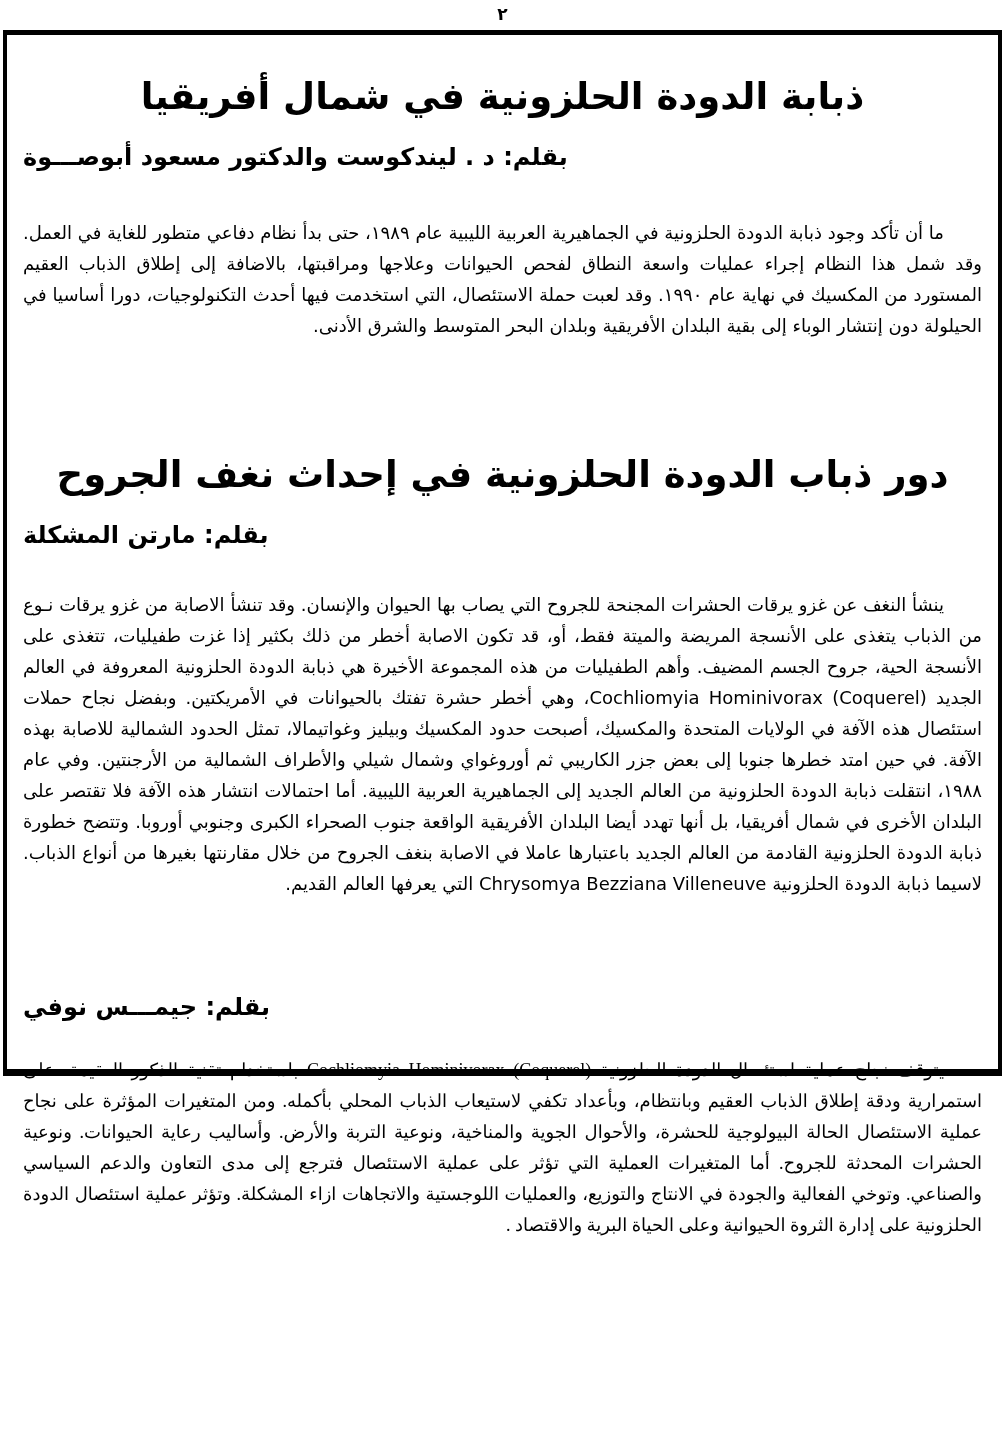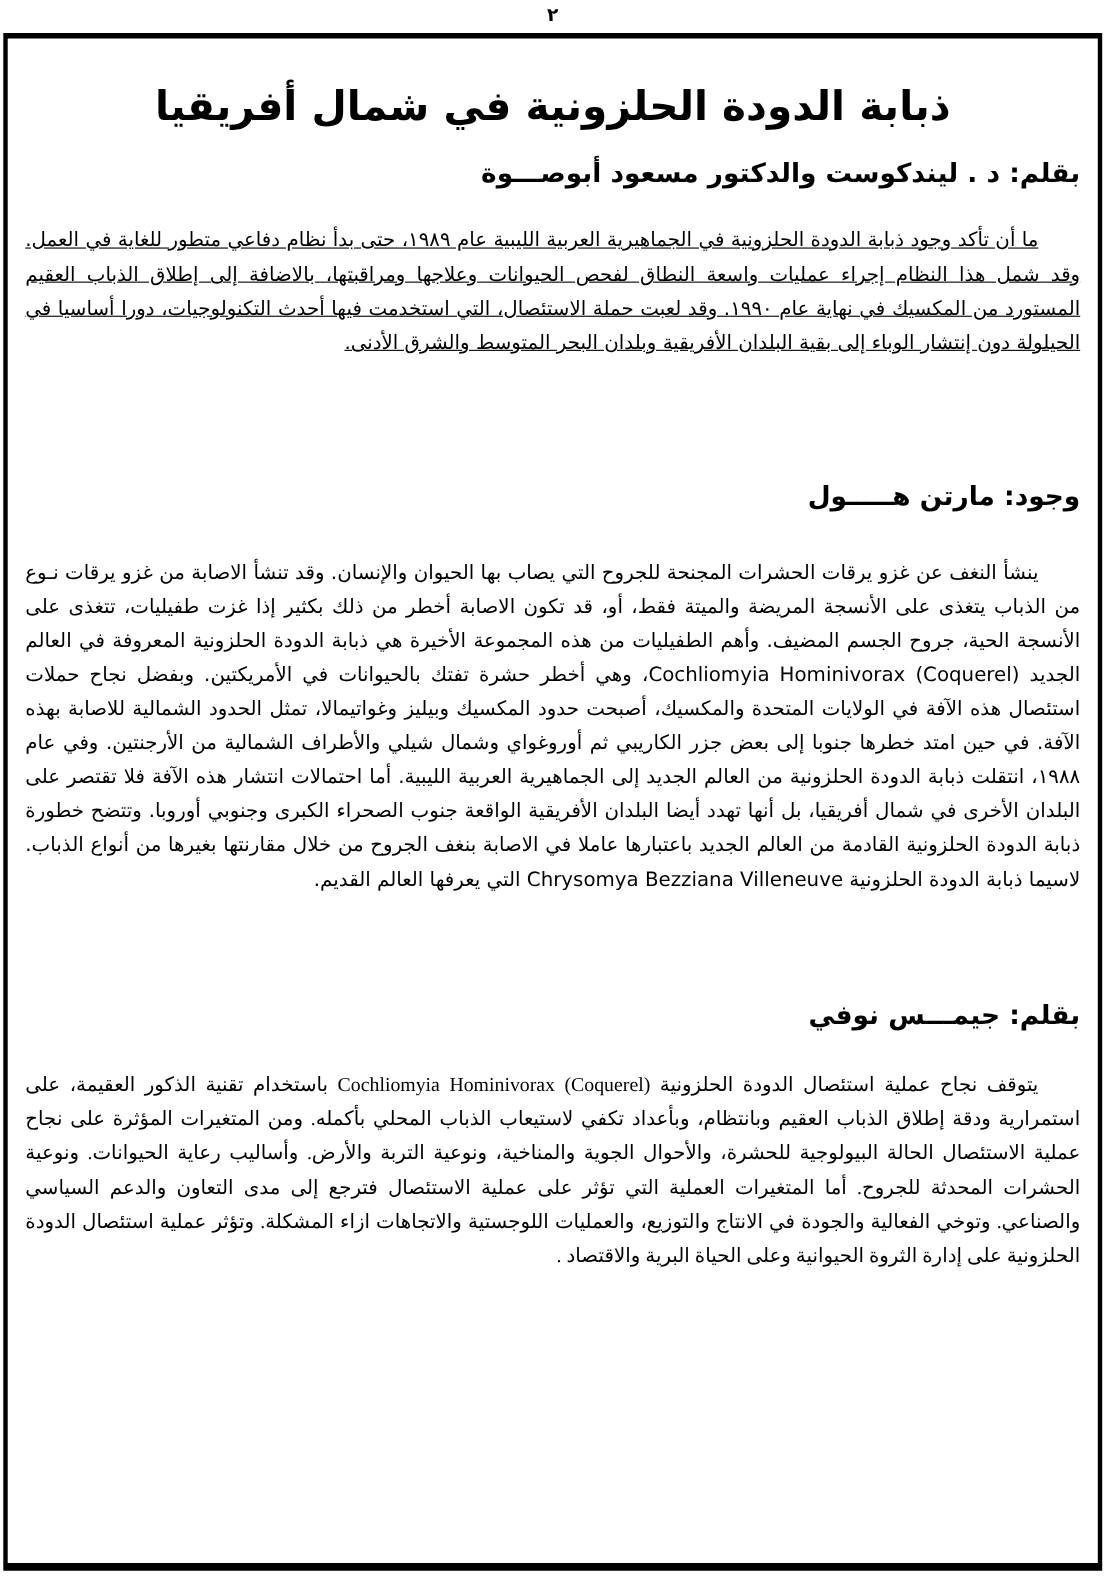--- a/index.html
+++ b/index.html
@@ -19,55 +19,55 @@
   .page-number {
     text-align: center;
     font-size: 17px;
     font-weight: bold;
     padding-top: 4px;
     height: 30px;
     direction: rtl;
   }
   .content-frame {
     margin: 0 3px;
-    height: 1398px;
+    height: 1046px;
     border: 4px solid #000000;
     border-bottom-width: 7px;
     border-top-width: 5px;
     padding: 26px 16px 18px 16px;
     direction: rtl;
   }
   .article { direction: rtl; }
   .title {
     font-size: 37px;
     line-height: 56px;
     font-weight: bold;
     text-align: center;
     white-space: pre-line;
     letter-spacing: 0px;
   }
   .byline {
     font-size: 24px;
     line-height: 36px;
     font-weight: bold;
-    text-align: right;
+    text-align: left;
     margin-top: 14px;
   }
   .body-text {
     font-size: 18px;
     line-height: 31px;
     text-align: justify;
     text-justify: inter-word;
     direction: rtl;
     unicode-bidi: embed;
     text-indent: 38px;
   }
   
   .article-1 .title  { margin-top: 8px; }
-  .article-1 .body-text { margin-top: 28px; text-decoration: underline; }
+  .article-1 .body-text { margin-top: 42px; }
   .article-2 { margin-top: 106px; }
   .article-2 .body-text { margin-top: 36px; }
   .article-3 { margin-top: 90px; }
   .article-3 .body-text { margin-top: 30px; font-family: Liberation Serif, serif; }
 </style>
 </head>
 <body>
 
 <div class="page">
 
@@ -75,21 +75,22 @@
 
   <div class="content-frame">
 
     <section class="article article-1">
       <h1 class="title">ذبابة الدودة الحلزونية في شمال أفريقيا</h1>
       <div class="byline">بقلم: د . ليندكوست والدكتور مسعود أبوصـــوة</div>
       <p class="body-text">ما أن تأكد وجود ذبابة الدودة الحلزونية في الجماهيرية العربية الليبية عام ١٩٨٩، حتى بدأ نظام دفاعي متطور للغاية في العمل. وقد شمل هذا النظام إجراء عمليات واسعة النطاق لفحص الحيوانات وعلاجها ومراقبتها، بالاضافة إلى إطلاق الذباب العقيم المستورد من المكسيك في نهاية عام ١٩٩٠. وقد لعبت حملة الاستئصال، التي استخدمت فيها أحدث التكنولوجيات، دورا أساسيا في الحيلولة دون إنتشار الوباء إلى بقية البلدان الأفريقية وبلدان البحر المتوسط والشرق الأدنى.</p>
     </section>
 
     <section class="article article-2">
-      <div class="byline">وجود: مارتن هـــــول</div>
+      <h1 class="title">دور ذباب الدودة الحلزونية في إحداث نغف الجروح</h1>
+      <div class="byline">بقلم: مارتن المشكلة</div>
       <p class="body-text">ينشأ النغف عن غزو يرقات الحشرات المجنحة للجروح التي يصاب بها الحيوان والإنسان. وقد تنشأ الاصابة من غزو يرقات نـوع من الذباب يتغذى على الأنسجة المريضة والميتة فقط، أو، قد تكون الاصابة أخطر من ذلك بكثير إذا غزت طفيليات، تتغذى على الأنسجة الحية، جروح الجسم المضيف. وأهم الطفيليات من هذه المجموعة الأخيرة هي ذبابة الدودة الحلزونية المعروفة في العالم الجديد Cochliomyia Hominivorax (Coquerel)، وهي أخطر حشرة تفتك بالحيوانات في الأمريكتين. وبفضل نجاح حملات استئصال هذه الآفة في الولايات المتحدة والمكسيك، أصبحت حدود المكسيك وبيليز وغواتيمالا، تمثل الحدود الشمالية للاصابة بهذه الآفة. في حين امتد خطرها جنوبا إلى بعض جزر الكاريبي ثم أوروغواي وشمال شيلي والأطراف الشمالية من الأرجنتين. وفي عام ١٩٨٨، انتقلت ذبابة الدودة الحلزونية من العالم الجديد إلى الجماهيرية العربية الليبية. أما احتمالات انتشار هذه الآفة فلا تقتصر على البلدان الأخرى في شمال أفريقيا، بل أنها تهدد أيضا البلدان الأفريقية الواقعة جنوب الصحراء الكبرى وجنوبي أوروبا. وتتضح خطورة ذبابة الدودة الحلزونية القادمة من العالم الجديد باعتبارها عاملا في الاصابة بنغف الجروح من خلال مقارنتها بغيرها من أنواع الذباب. لاسيما ذبابة الدودة الحلزونية Chrysomya Bezziana Villeneuve التي يعرفها العالم القديم.</p>
     </section>
 
     <section class="article article-3">
       <div class="byline">بقلم: جيمـــس نوفي</div>
       <p class="body-text">يتوقف نجاح عملية استئصال الدودة الحلزونية Cochliomyia Hominivorax (Coquerel) باستخدام تقنية الذكور العقيمة، على استمرارية ودقة إطلاق الذباب العقيم وبانتظام، وبأعداد تكفي لاستيعاب الذباب المحلي بأكمله. ومن المتغيرات المؤثرة على نجاح عملية الاستئصال الحالة البيولوجية للحشرة، والأحوال الجوية والمناخية، ونوعية التربة والأرض. وأساليب رعاية الحيوانات. ونوعية الحشرات المحدثة للجروح. أما المتغيرات العملية التي تؤثر على عملية الاستئصال فترجع إلى مدى التعاون والدعم السياسي والصناعي. وتوخي الفعالية والجودة في الانتاج والتوزيع، والعمليات اللوجستية والاتجاهات ازاء المشكلة. وتؤثر عملية استئصال الدودة الحلزونية على إدارة الثروة الحيوانية وعلى الحياة البرية والاقتصاد .</p>
     </section>
 
   </div>
 </div>

